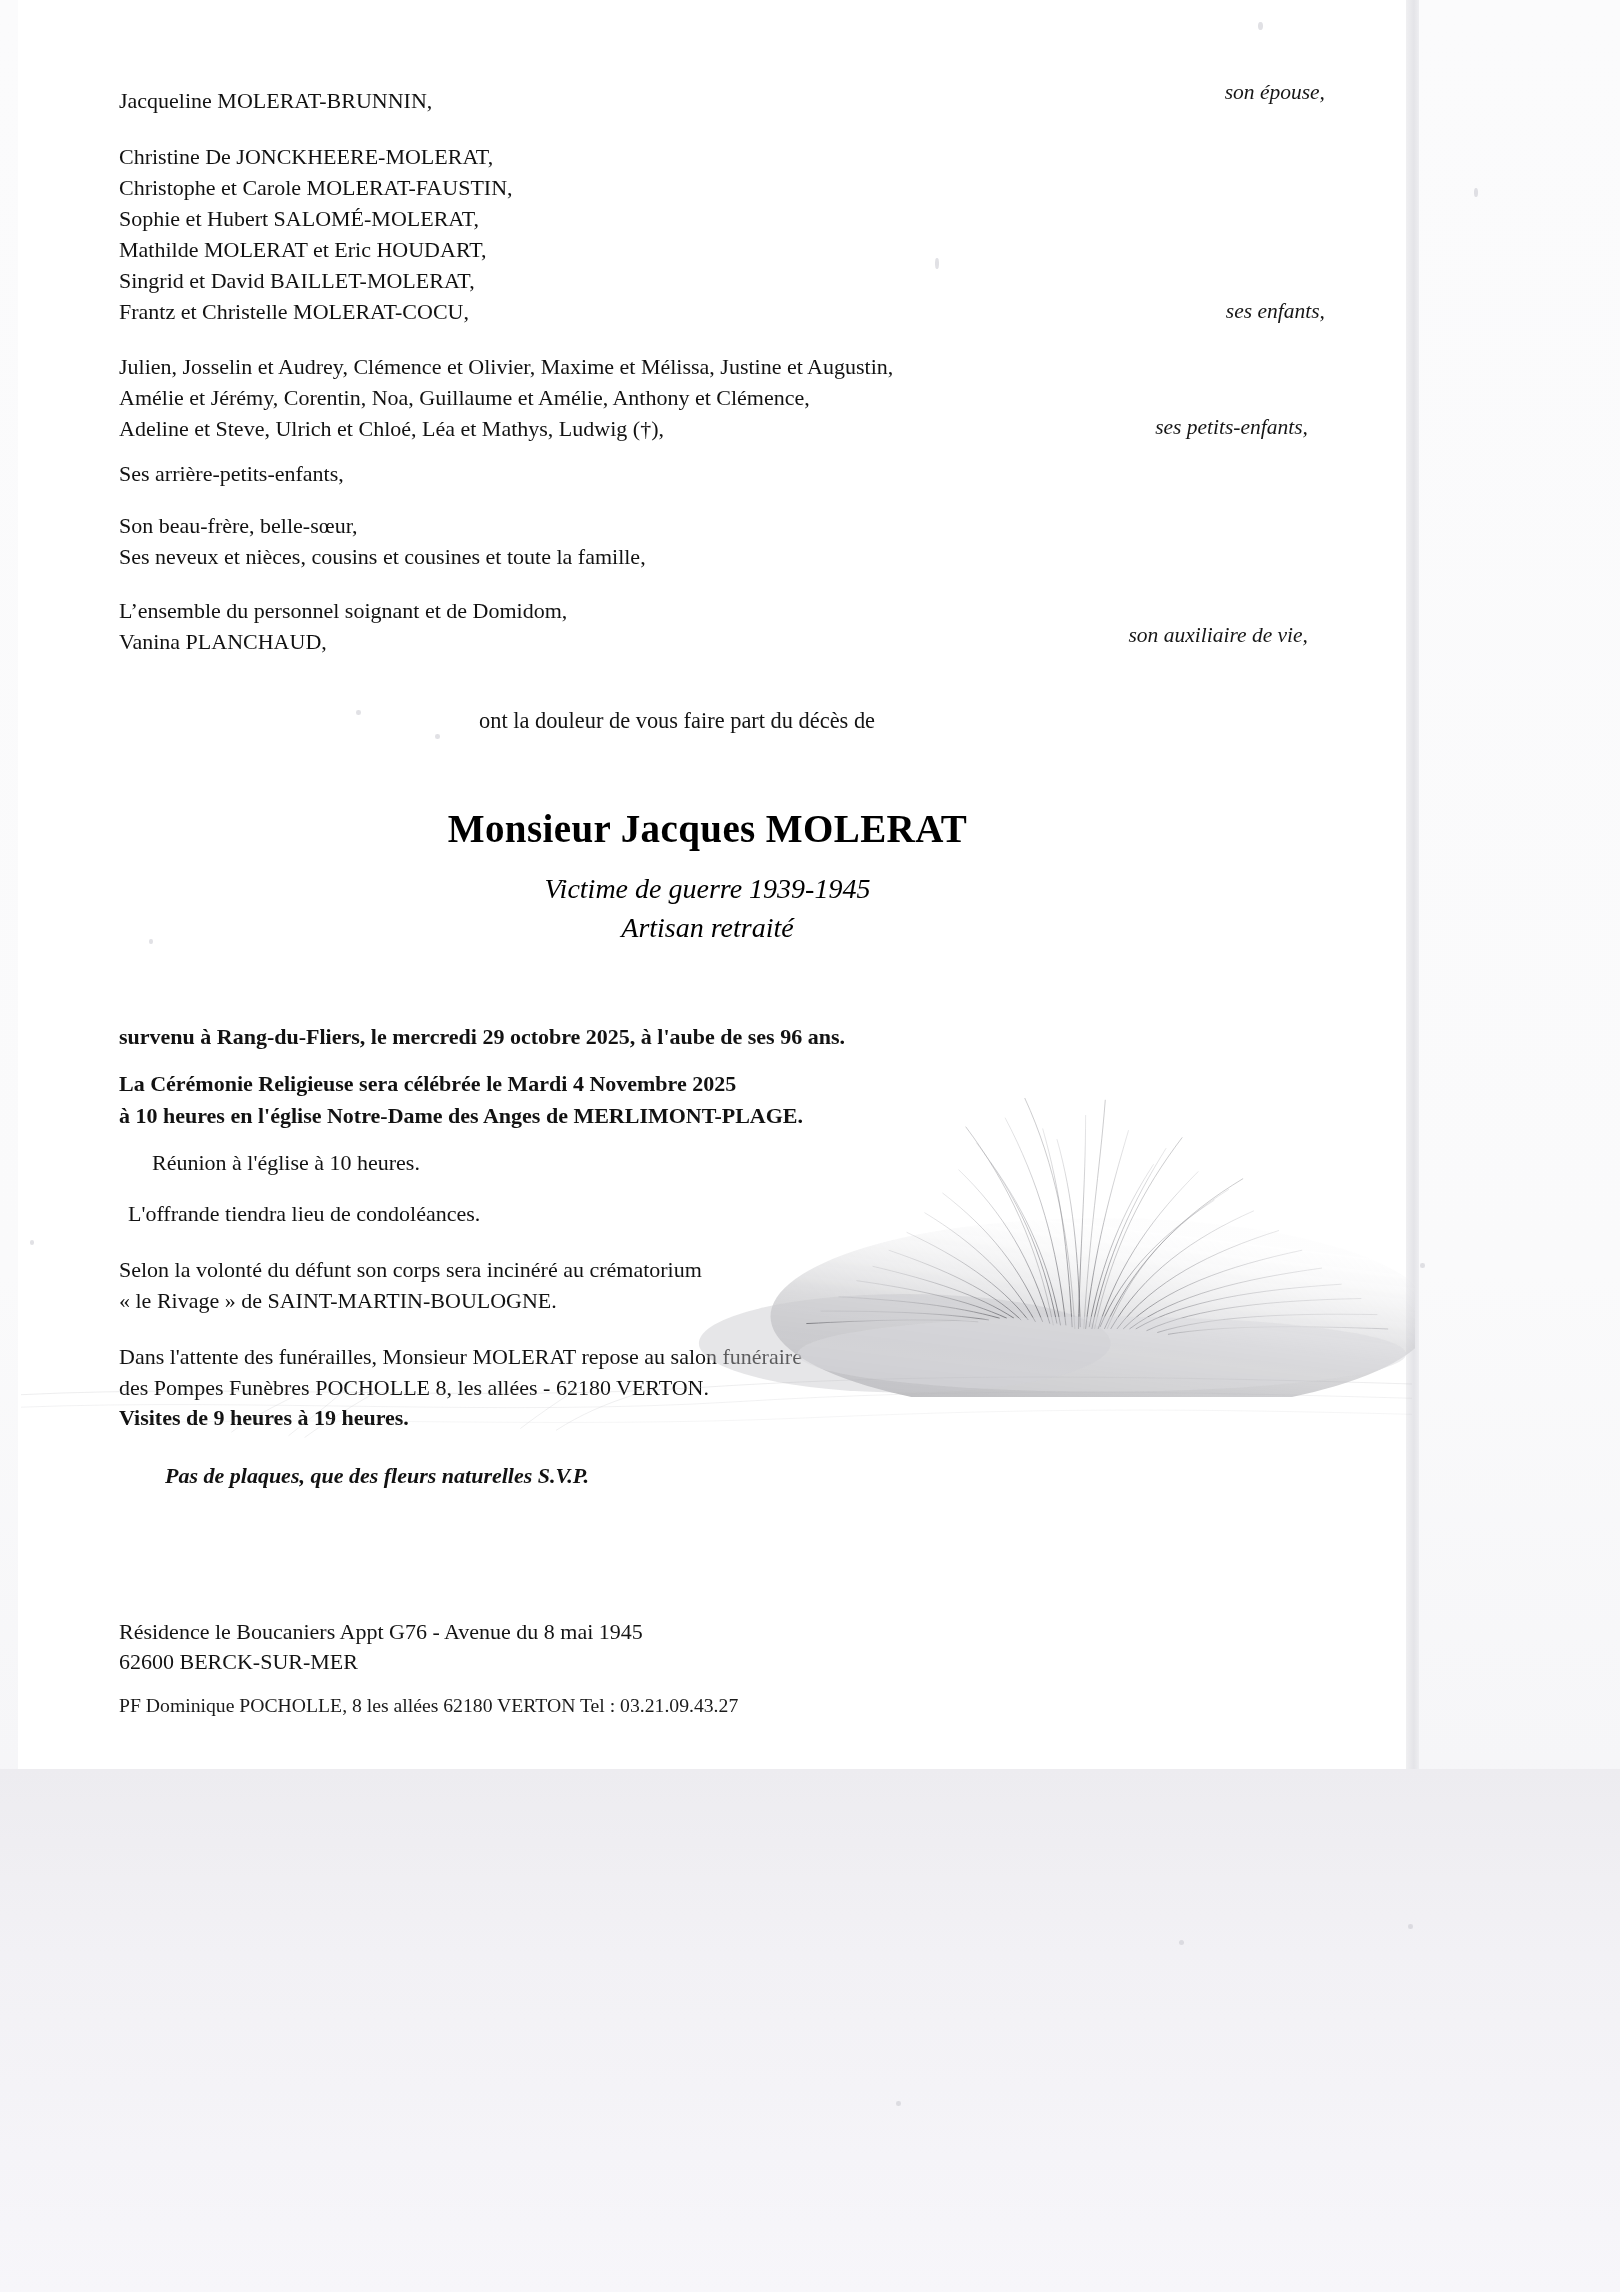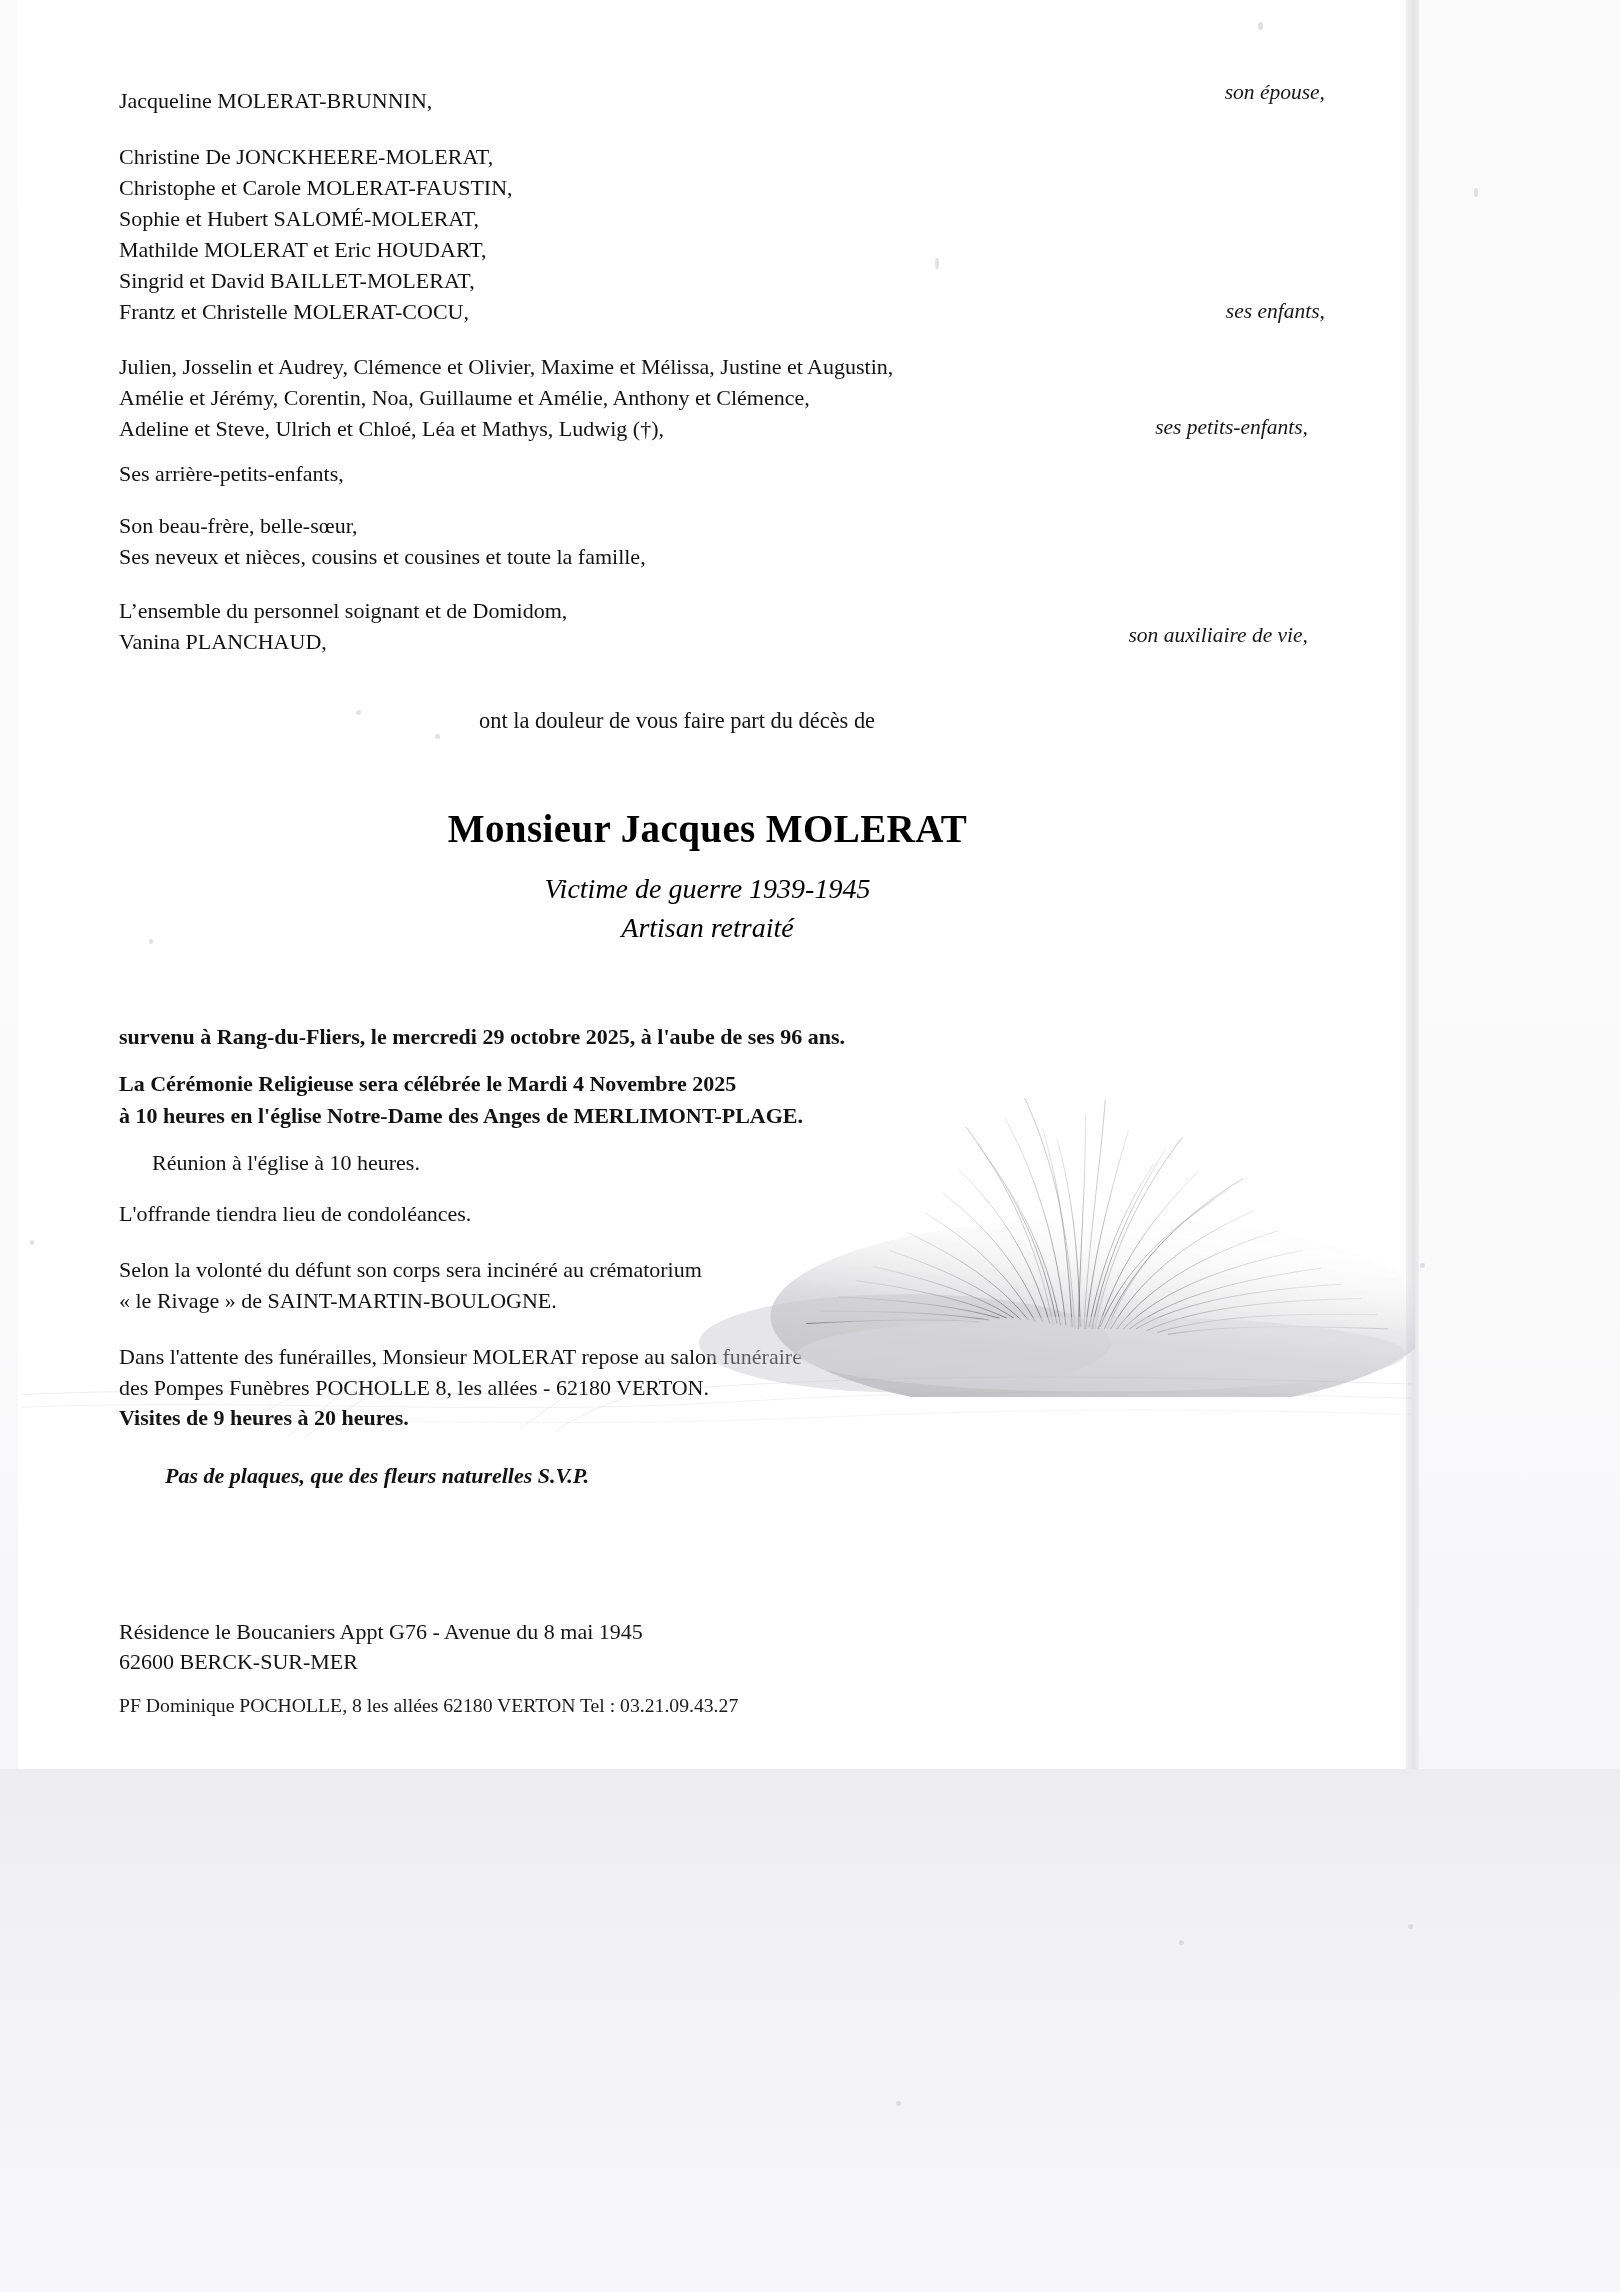--- a/index.html
+++ b/index.html
@@ -195,29 +195,29 @@
     <div class="deceased-sub" style="top:873px; width:1415px;">Victime de guerre 1939-1945</div>
     <div class="deceased-sub" style="top:912px; width:1415px;">Artisan retraité</div>
 
     <div class="block" style="left:119px; top:1021px;font-weight:bold;">survenu à Rang-du-Fliers, le mercredi 29 octobre 2025, à l'aube de ses 96 ans.</div>
 
     <div class="block bold" style="left:119px; top:1068px; line-height:32px;">La Cérémonie Religieuse sera célébrée le Mardi 4 Novembre 2025
 à 10 heures en l'église Notre-Dame des Anges de MERLIMONT-PLAGE.</div>
 
     <div class="block" style="left:136px; top:1147px;margin-left:16px;">Réunion à l'église à 10 heures.</div>
 
-    <div class="block" style="left:119px; top:1198px;">L'offrande tiendra lieu de condoléances.</div>
+    <div class="block" style="left:128px; top:1198px;">L'offrande tiendra lieu de condoléances.</div>
 
     <div class="block" style="left:119px; top:1254px;">Selon la volonté du défunt son corps sera incinéré au crématorium
 « le Rivage » de SAINT-MARTIN-BOULOGNE.</div>
 
     <div class="block" style="left:119px; top:1341px;">Dans l'attente des funérailles, Monsieur MOLERAT repose au salon funéraire
 des Pompes Funèbres POCHOLLE 8, les allées - 62180 VERTON.</div>
 
-    <div class="block bold" style="left:119px; top:1402px;">Visites de 9 heures à 20 heures.</div>
+    <div class="block bold" style="left:119px; top:1402px;">Visites de 9 heures à 19 heures.</div>
 
     <div class="block bolditalic" style="left:119px; top:1460px;">Pas de plaques, que des fleurs naturelles S.V.P.</div>
 
     <div class="footer-line" style="left:119px; top:1617px;">Résidence le Boucaniers Appt G76 - Avenue du 8 mai 1945
 62600 BERCK-SUR-MER</div>
 
     <div class="pf-line" style="left:119px; top:1694px;">PF Dominique POCHOLLE, 8 les allées 62180 VERTON Tel : 03.21.09.43.27</div>
   </div>
 
   <svg class="grass" viewBox="0 0 820 420" aria-hidden="true">

